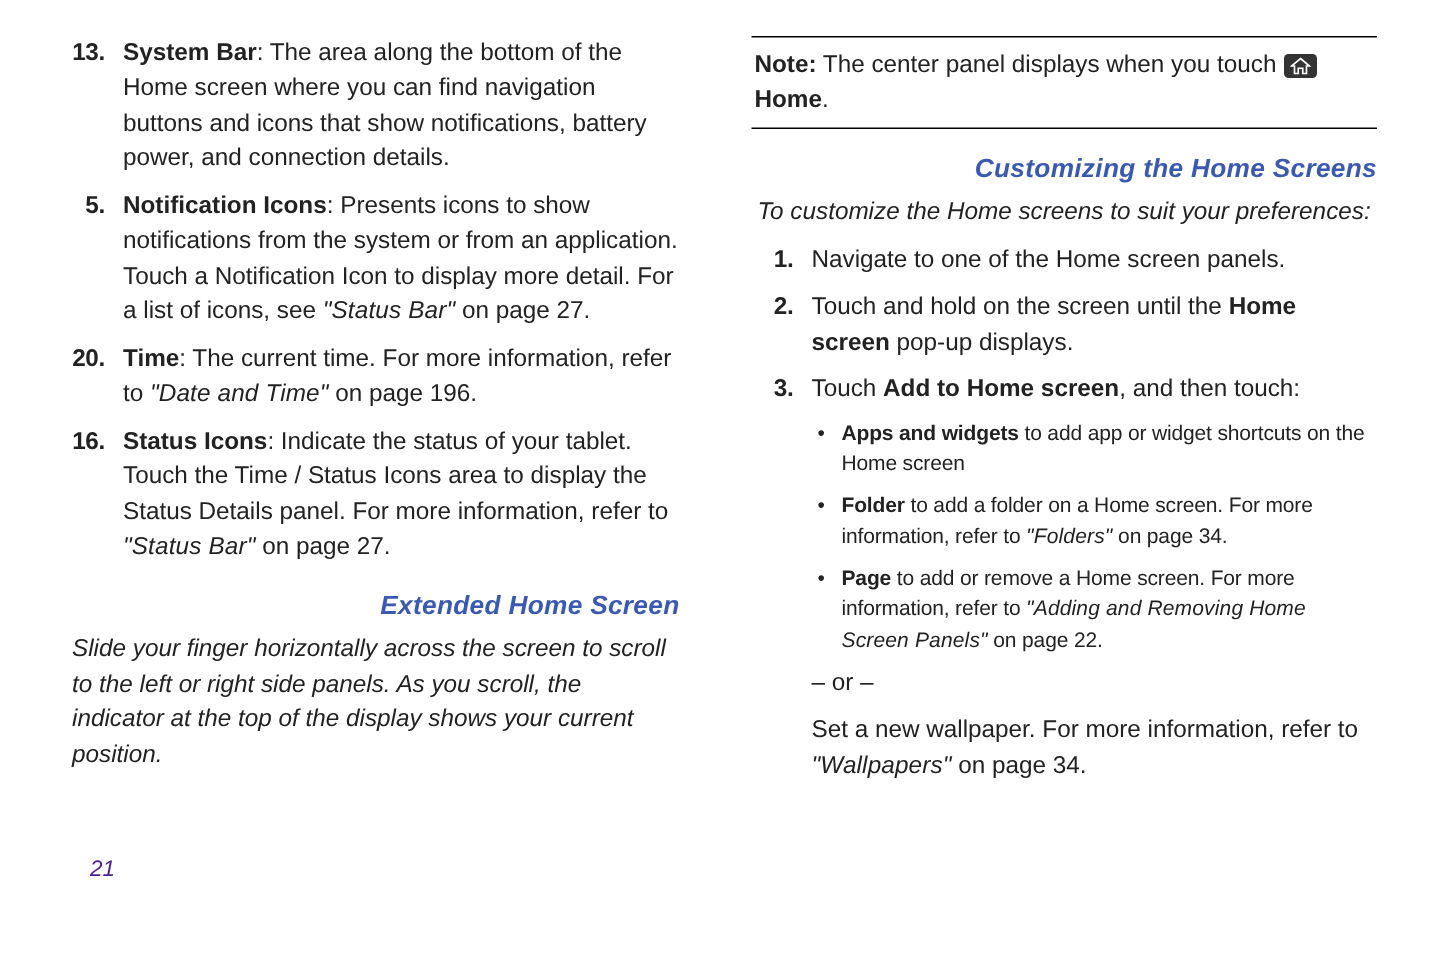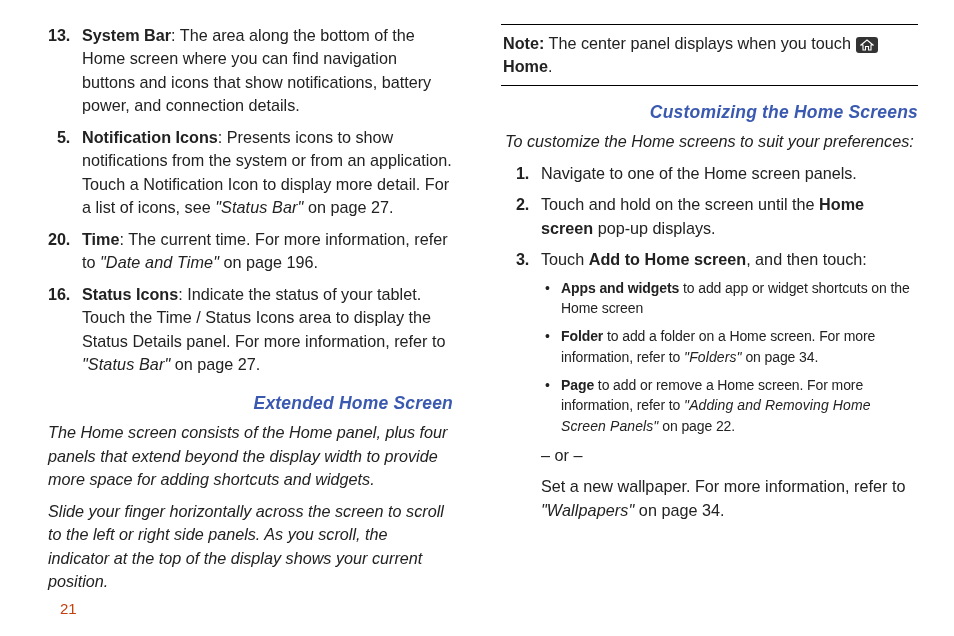--- a/index.html
+++ b/index.html
@@ -99,23 +99,24 @@
   }
   .sub-bold { font-weight: bold; }
   .or-line, .after-or {
     margin: 8px 0 6px 0px;
     font-size: 16.2px;
   }
 
   .pagenum {
     position: absolute;
     left: 60px;
-    bottom: 0;
+    bottom: 29px;
     font-size: 15px;
-    color: #c2410c;
+    color: #4c1d95;
+    font-style: italic;
   }
   .rel { position: relative; width: 954px; height: 620px; border-radius: 20px; }
 
   .cond { letter-spacing: -0.1px; }
 </style>
 </head>
 <body>
 
 <div class="rel">
 <div class="page">
@@ -134,21 +135,20 @@
         <span class="num">20.</span>
         <span class="term">Time</span><span>: The current time. For more information, refer to </span><span class="ital">"Date and Time"</span><span>  on page 196.</span>
       </li>
       <li class="num-item">
         <span class="num">16.</span>
         <span class="term">Status Icons</span><span>: Indicate the status of your tablet. Touch the Time / Status Icons area to display the Status Details panel. For more information, refer to </span><span class="ital">"Status Bar"</span><span>  on page 27.</span>
       </li>
     </ol>
 
     <div class="section-head">Extended Home Screen</div>
-    <p class="body-p">The Home screen consists of the Home panel, plus four panels that extend beyond the display width to provide more space for adding shortcuts and widgets.</p>
     <p class="body-p">Slide your finger horizontally across the screen to scroll to the left or right side panels. As you scroll, the indicator at the top of the display shows your current position.</p>
   </div>
 
   <div class="col right">
 
     <div class="note-box">
       <span class="note-label">Note:</span><span> The center panel displays when you touch </span><span class="home-icon">
             <svg width="14" height="12" viewBox="0 0 14 12">
               <path d="M7 1 L13 6 L11 6 L11 11 L8.5 11 L8.5 7.5 L5.5 7.5 L5.5 11 L3 11 L3 6 L1 6 Z" fill="none" stroke="#fff" stroke-width="1.1"></path>
             </svg>

